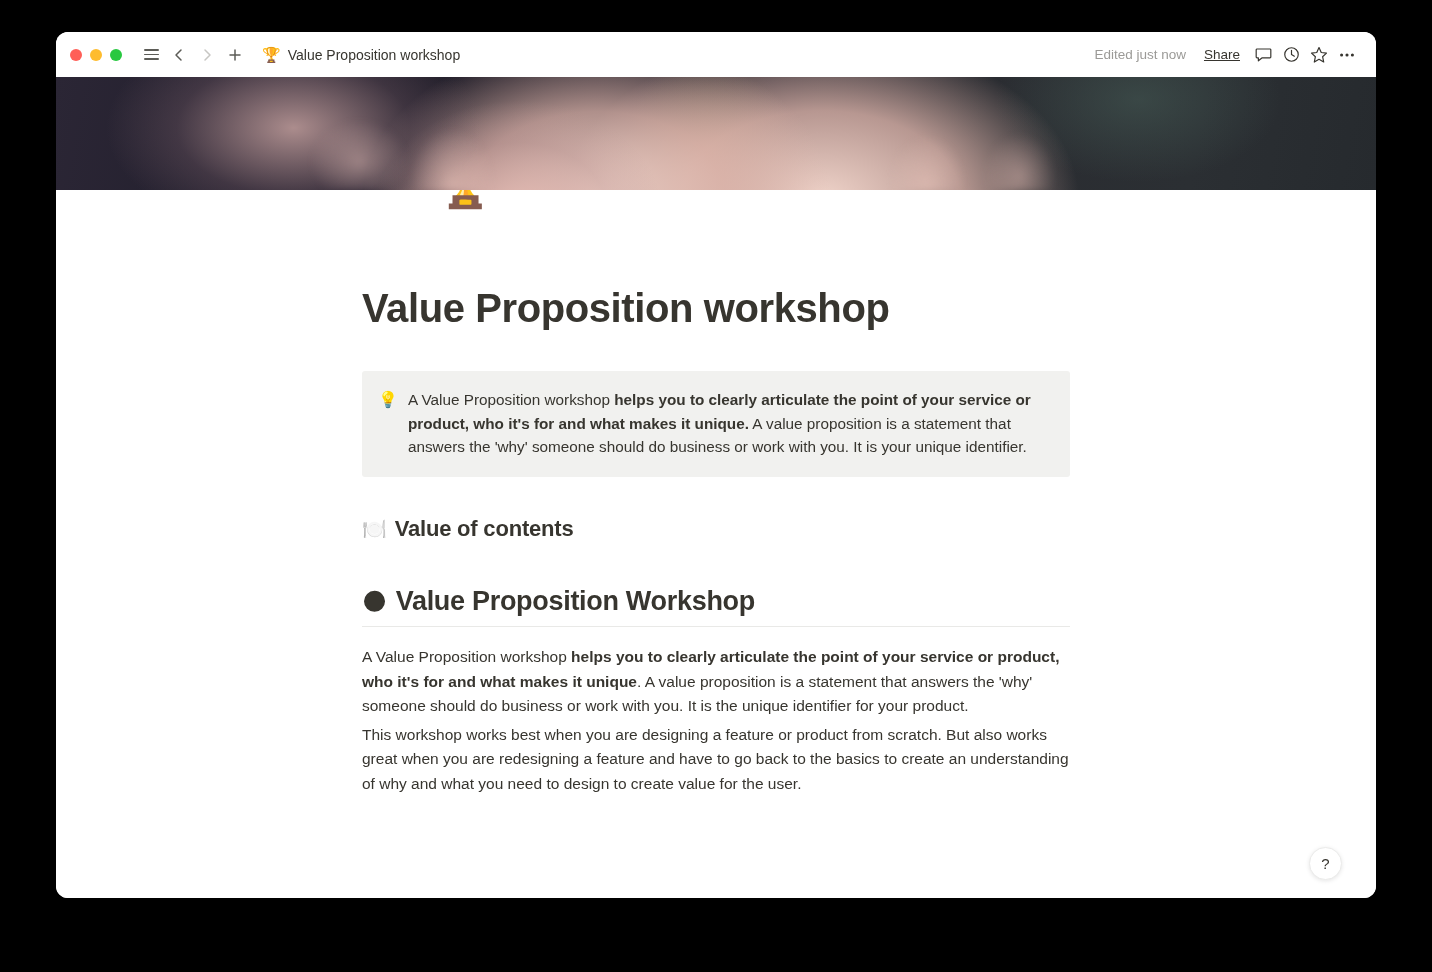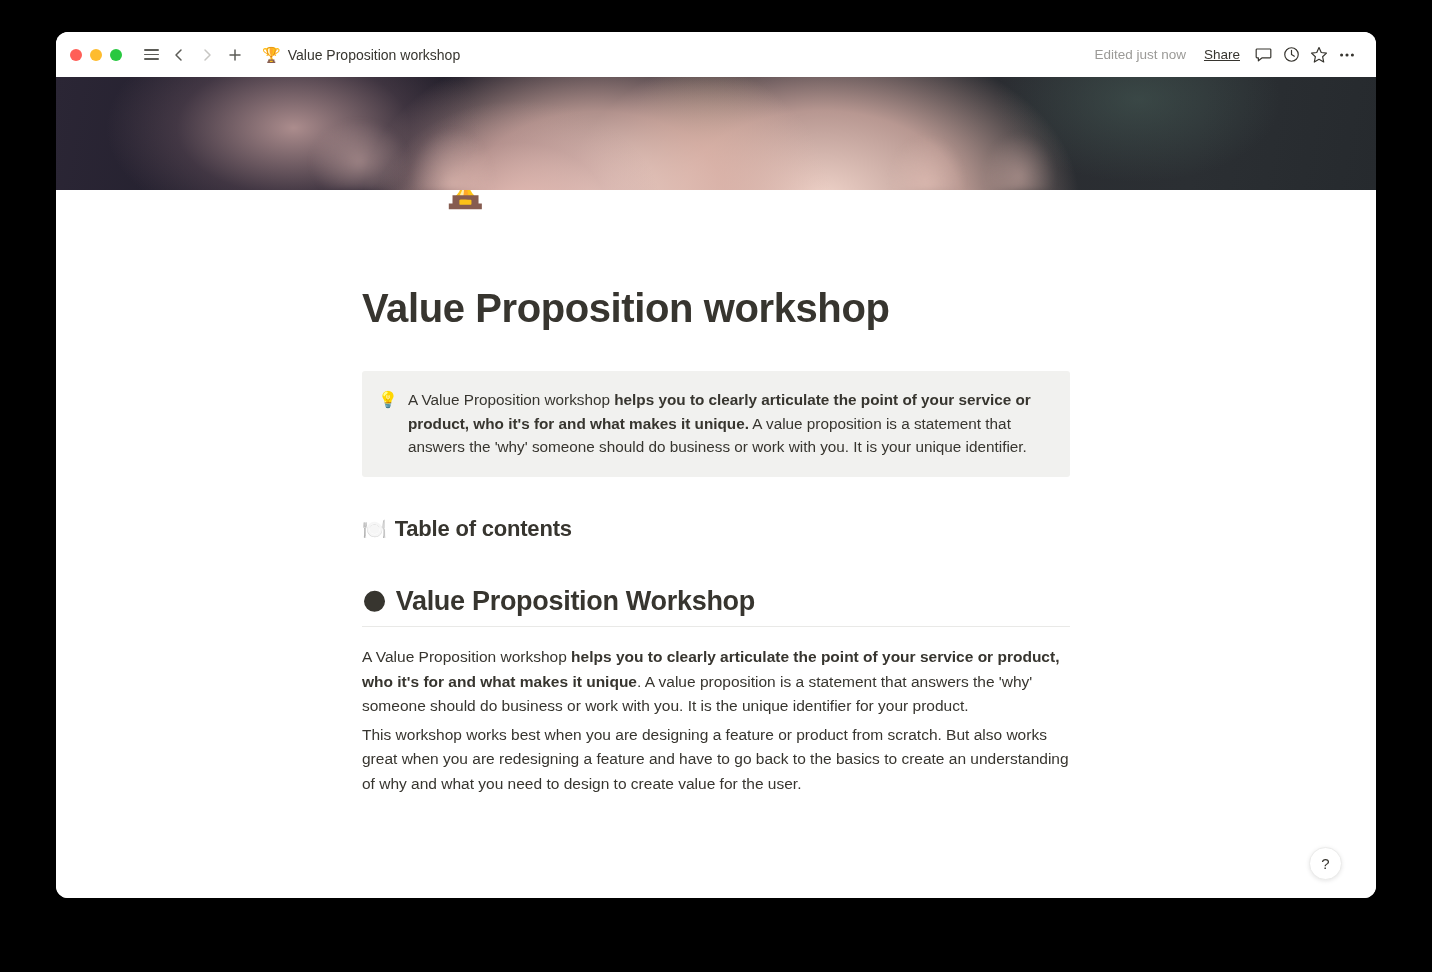--- a/index.html
+++ b/index.html
@@ -310,21 +310,21 @@
 
       <div class="callout">
         <span class="callout-emoji">💡</span>
         <div class="callout-text">
           <span>A Value Proposition workshop </span><b>helps you to clearly articulate the point of your service or product, who it's for and what makes it unique.</b><span> A value proposition is a statement that answers the 'why' someone should do business or work with you. It is your unique identifier.</span>
         </div>
       </div>
 
       <div class="toc-heading">
         <span class="h-emoji">🍽️</span>
-        <span>Table of contents</span>
+        <span>Value of contents</span>
       </div>
 
       <div class="section-heading">
         <span class="h-emoji">🌑</span>
         <span>Value Proposition Workshop</span>
       </div>
       <div class="divider"></div>
 
       <p class="para"><span>A Value Proposition workshop </span><b>helps you to clearly articulate the point of your service or product, who it's for and what makes it unique</b><span>. A value proposition is a statement that answers the 'why' someone should do business or work with you. It is the unique identifier for your product.</span></p>
 

